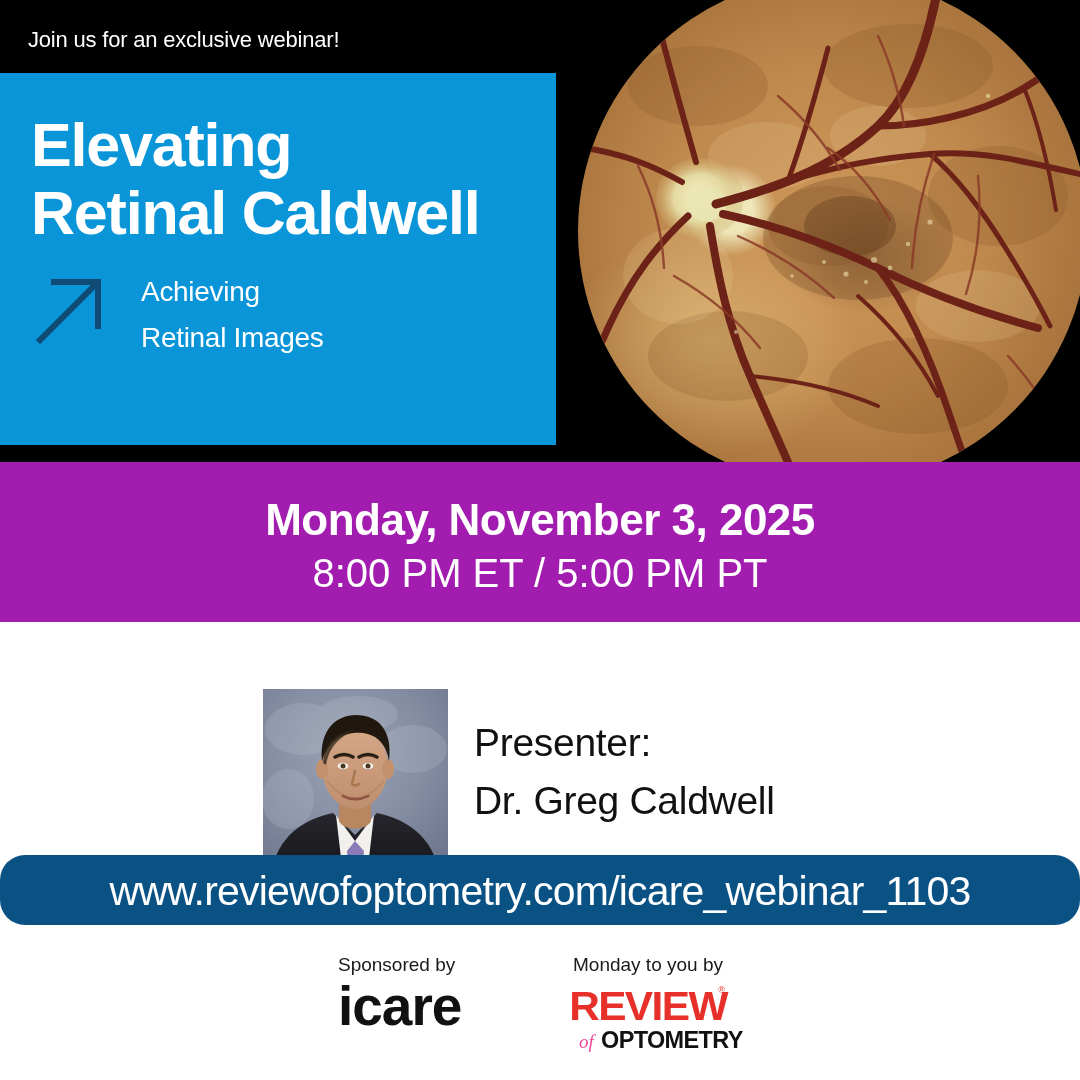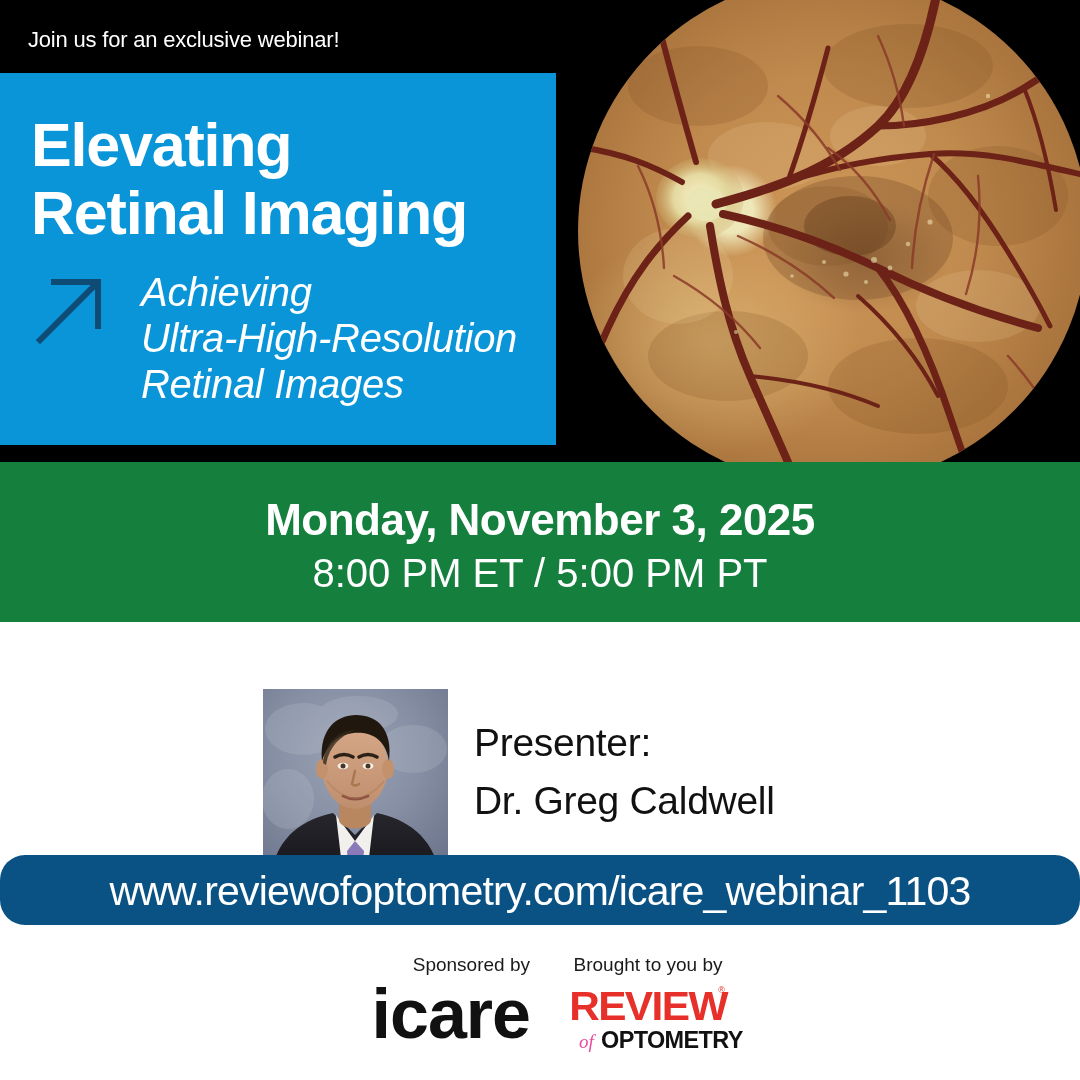--- a/index.html
+++ b/index.html
@@ -34,21 +34,21 @@
   }
   .headline .l2{display:block;}
 
   .subwrap{position:absolute;left:31px;top:196px;width:520px;}
   .arrow-icon{
     position:absolute;left:3px;top:5px;width:72px;height:72px;
     display:block;
   }
   .subtitle{
     position:absolute;left:110px;top:0px;width:430px;
-    color:#ffffff;font-size:40px;line-height:46px;letter-spacing:-0.3px;font-style:italic;
+    color:#ffffff;font-size:28px;line-height:46px;letter-spacing:-0.3px;
   }
   .subtitle span{display:block;}
 
   
   .fundus-wrap{
     position:absolute;left:556px;top:0;width:524px;height:462px;
     background:#000000;overflow:hidden;
   }
   .fundus{
     position:absolute;left:22px;top:-24px;width:510px;height:510px;
@@ -58,21 +58,21 @@
       radial-gradient(ellipse 120px 80px at 56% 55%, rgba(90,58,34,0.38) 0%, rgba(90,58,34,0.0) 72%),
       radial-gradient(ellipse 200px 150px at 26% 72%, rgba(236,206,136,0.5) 0%, rgba(236,206,136,0) 75%),
       radial-gradient(circle at 48% 50%, #cf9759 0%, #c08a4e 42%, #a9743d 72%, #7d5028 96%, #4a2e17 100%);
     overflow:hidden;
   }
   .fundus svg{position:absolute;left:0;top:0;width:510px;height:510px;}
 
   
   .dateband{
     position:absolute;left:0;top:462px;width:1080px;height:160px;
-    background:#15803d;text-align:center;
+    background:#a21caf;text-align:center;
   }
   .date-main{
     position:absolute;left:0;top:32px;width:1080px;
     color:#ffffff;font-weight:bold;font-size:44px;line-height:52px;
     letter-spacing:-0.5px;
   }
   .date-time{
     position:absolute;left:0;top:86px;width:1080px;
     color:#ffffff;font-size:40px;line-height:50px;letter-spacing:0px;
   }
@@ -97,28 +97,28 @@
   }
   .urltext{
     position:absolute;left:0;top:12px;width:1080px;
     color:#ffffff;font-size:41px;line-height:48px;letter-spacing:-0.8px;
     white-space:nowrap;
   }
 
   
   .footer{position:absolute;left:0;top:925px;width:1080px;height:155px;background:#ffffff;}
 
-  .sponsor-col{position:absolute;left:330px;top:28px;width:200px;text-align:right;}
+  .sponsor-col{position:absolute;left:338px;top:28px;width:200px;text-align:left;}
   .brought-col{position:absolute;left:548px;top:28px;width:200px;text-align:center;}
   .foot-label{
     color:#1a1a1a;font-size:19px;line-height:24px;letter-spacing:0px;white-space:nowrap;
   }
 
   .icare-logo{
-    margin-top:8px;color:#111111;font-weight:bold;font-size:70px;line-height:58px;
+    margin-top:0;color:#111111;font-weight:bold;font-size:55px;line-height:58px;
     letter-spacing:-1px;position:relative;display:inline-block;
   }
 
   .review-logo{margin-top:10px;display:inline-block;position:relative;width:150px;}
   .review-word{
     color:#e8302a;font-weight:bold;font-size:40px;line-height:38px;
     letter-spacing:-1.5px;transform:scaleX(1.06);transform-origin:center;
     display:block;white-space:nowrap;
   }
   .review-tm{
@@ -142,35 +142,34 @@
 <div id="poster">
 
   <div class="hero">
 
     <div class="eyebrow">Join us for an exclusive webinar!</div>
 
     <div class="titlepanel">
 
       <div class="headline">
         <span>Elevating</span>
-        <span class="l2">Retinal Imaging</span>
+        <span class="l2">Retinal Caldwell</span>
       </div>
 
       <div class="subwrap">
         <span class="arrow-icon">
           <svg viewBox="0 0 72 72" xmlns="http://www.w3.org/2000/svg">
             <g stroke="#0f4c75" stroke-width="6" fill="none" stroke-linecap="square">
               <path d="M6 66 L62 10"></path>
               <path d="M20 8 L64 8 L64 52"></path>
             </g>
           </svg>
         </span>
         <div class="subtitle">
           <span>Achieving</span>
-          <span>Ultra-High-Resolution</span>
           <span>Retinal Images</span>
         </div>
       </div>
     </div>
 
     <div class="fundus-wrap">
       <div class="fundus">
         <svg viewBox="0 0 510 510" xmlns="http://www.w3.org/2000/svg" aria-hidden="true">
           <defs>
             <radialGradient id="discG" cx="50%" cy="50%" r="50%">
@@ -331,21 +330,21 @@
   </div>
 
   <div class="footer">
 
     <div class="sponsor-col">
       <div class="foot-label">Sponsored by</div>
       <div class="icare-logo">icare</div>
     </div>
 
     <div class="brought-col">
-      <div class="foot-label">Brought to you by</div>
+      <div class="foot-label">Monday to you by</div>
       <div class="review-logo">
         <span class="review-word">REVIEW</span>
         <span class="review-tm">®</span>
         <span class="review-sub">
           <span class="review-of">of</span>
           <span class="review-opt">OPTOMETRY</span>
         </span>
       </div>
     </div>
   </div>

